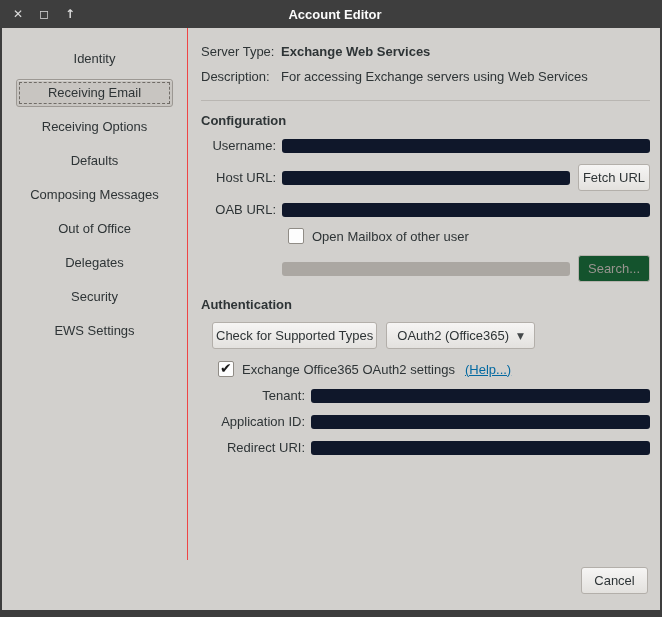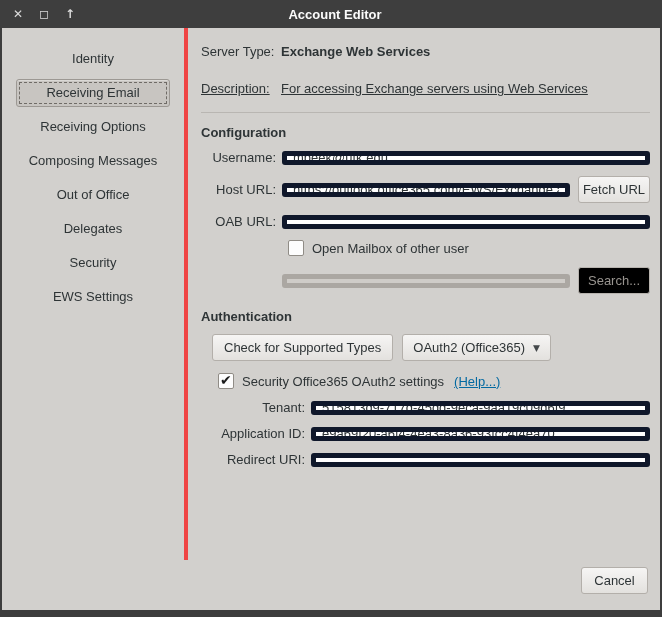--- a/index.html
+++ b/index.html
@@ -34,21 +34,21 @@
     font-family:"DejaVu Sans", sans-serif;
   }
   .tb-title {
     position:absolute; left:8px; right:0; text-align:center;
     font-weight:bold; font-size:13px; color:#fbfbfb;
   }
   
   .body { flex:1 1 auto; display:flex; min-height:0; }
   .sidebar {
     flex:0 0 186px; width:186px;
-    border-right:4px solid #ef4444;
+    border-right:1px solid #ef4444;
     padding-top:14px;
     display:flex; flex-direction:column;
   }
   .nav-item {
     height:28px; line-height:26px; margin:3px 14px;
     text-align:center; border:1px solid transparent; border-radius:3px;
     cursor:default;
   }
   .nav-item.selected {
     background:#c8c5c1;
@@ -65,33 +65,33 @@
   .info-value { }
   .bold { font-weight:bold; }
   .divider { border:none; border-top:1px solid #b9b6b2; margin:6px 0 10px 0; }
   .section-heading { font-weight:bold; margin:2px 0 10px 0; }
   
   .frow { display:flex; align-items:center; margin-bottom:11px; }
   .flabel { text-align:right; padding-right:6px; }
   .flabel.w1 { width:81px; flex:0 0 81px; }
   .flabel.w2 { width:110px; flex:0 0 110px; }
   input.text {
-    height:14px; border:5px solid #0f172a; border-radius:3px;
+    height:14px; border:7px solid #0f172a; border-radius:3px;
     background:#ffffff; padding:0 6px; font:13px "Liberation Sans", sans-serif;
     color:#2e3436; outline:none;
   }
   input.text.grow { flex:1 1 auto; min-width:0; }
   input.text:disabled { background:#cfccc8; border-color:#aba7a2; }
   .btn {
     height:27px; border:1px solid #b3afaa; border-radius:3px;
     background:linear-gradient(#f6f5f4,#e3e1de);
     font:13px "Liberation Sans", sans-serif; color:#2e3436;
-    padding:0 11px; cursor:default;
-  }
-  .btn:disabled { background:#000000; color:#98948f; border-color:#b7b3ae; }
+    padding:0 3px; cursor:default;
+  }
+  .btn:disabled { background:#14532d; color:#98948f; border-color:#b7b3ae; }
   .btn.side { width:72px; flex:0 0 72px; margin-left:8px; padding:0; }
   .cb-row { display:flex; align-items:center; margin:0 0 11px 87px; }
   .cb-row.auth { margin-left:17px; }
   input.cb {
     appearance:none; -webkit-appearance:none;
     width:16px; height:16px; flex:0 0 16px;
     border:1px solid #908c86; border-radius:2px; background:#fdfdfd;
     margin-right:8px; position:relative; cursor:default;
   }
   input.cb:checked::after {
@@ -124,34 +124,35 @@
     </div>
     <div class="tb-title">Account Editor</div>
   </div>
 
   <div class="body">
 
     <div class="sidebar">
       <div class="nav-item">Identity</div>
       <div class="nav-item selected">Receiving Email</div>
       <div class="nav-item">Receiving Options</div>
+      <div class="nav-item">Defaults</div>
       <div class="nav-item">Composing Messages</div>
       <div class="nav-item">Out of Office</div>
       <div class="nav-item">Delegates</div>
       <div class="nav-item">Security</div>
       <div class="nav-item">EWS Settings</div>
     </div>
 
     <div class="content">
 
       <div class="info-row">
         <span class="info-label">Server Type:</span>
         <span class="info-value bold">Exchange Web Services</span>
       </div>
-      <div class="info-row" style="margin-top:12px;text-decoration:underline;">
+      <div class="info-row" style="margin-top:0;">
         <span class="info-label">Description:</span>
         <span class="info-value">For accessing Exchange servers using Web Services</span>
       </div>
 
       <hr class="divider">
 
       <div class="section-heading">Configuration</div>
 
       <div class="frow">
         <span class="flabel w1">Username:</span>
@@ -184,21 +185,21 @@
       <div class="auth-buttons">
         <button class="btn">Check for Supported Types</button>
         <button class="btn combo">
           <span>OAuth2 (Office365)</span>
           <span class="arrow">▼</span>
         </button>
       </div>
 
       <div class="cb-row auth">
         <input class="cb" type="checkbox" checked="" style="">
-        <span>Security Office365 OAuth2 settings</span>
+        <span>Exchange Office365 OAuth2 settings</span>
         <a class="help">(Help...)</a>
       </div>
 
       <div class="frow">
         <span class="flabel w2">Tenant:</span>
         <input class="text grow" type="text" value="515813d9-717d-45dd-9eca-9aa19c09d6f9" style="">
       </div>
 
       <div class="frow">
         <span class="flabel w2">Application ID:</span>

